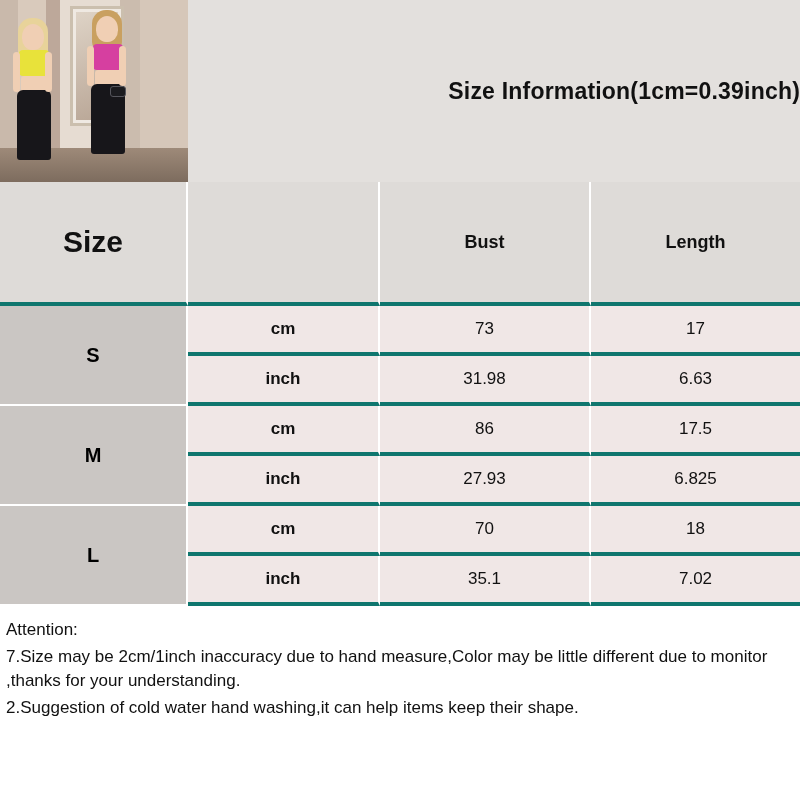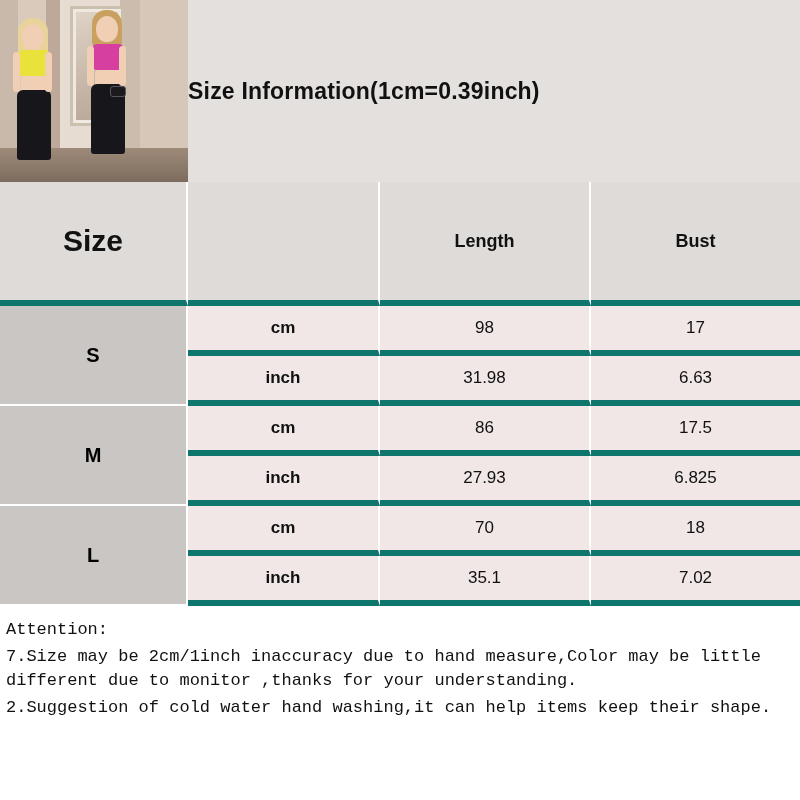--- a/index.html
+++ b/index.html
@@ -30,21 +30,21 @@
     overflow: hidden;
     background: #b9a99c;
     flex: 0 0 188px;
   }
   .title-cell {
     flex: 1 1 auto;
     height: 182px;
     background: #e3e0dd;
     display: flex;
     align-items: center;
-    justify-content: flex-start;
+    justify-content: flex-end;
   }
   .title-cell .title-text {
     font-size: 23px;
     font-weight: bold;
     color: #111111;
     letter-spacing: .2px;
     text-align: center;
   }
 
   
@@ -112,21 +112,21 @@
     position: absolute;
     left: 0; top: 182px;
     width: 800px;
   }
   .row { display: flex; }
   .cell {
     display: flex;
     align-items: center;
     justify-content: center;
     border-right: 2px solid #ffffff;
-    border-bottom: 6px solid #0f766e;
+    border-bottom: 4px solid #0f766e;
     text-align: center;
     color: #111111;
   }
   .cell:last-child { border-right: none; }
 
   .hdr-size {
     flex: 0 0 188px;
     height: 124px;
     background: #dedbd8;
     font-size: 30px;
@@ -169,21 +169,20 @@
     font-size: 17px;
   }
 
   
   .attention {
     position: absolute;
     left: 0; top: 614px;
     width: 800px;
     padding: 4px 6px 0 6px;
     background: #ffffff;
-    font-family: Liberation Mono, monospace;
   }
   .attention p {
     margin: 0 0 2px 0;
     font-size: 17px;
     color: #111111;
     line-height: 1.45;
   }
 </style>
 </head>
 <body>
@@ -223,30 +222,30 @@
     <div class="title-cell">
       <span class="title-text">Size Information(1cm=0.39inch)</span>
     </div>
   </div>
 
   <div class="table">
 
     <div class="row">
       <div class="cell hdr-size">Size</div>
       <div class="cell hdr-unitpad"></div>
+      <div class="cell hdr-col">Bust</div>
       <div class="cell hdr-col">Length</div>
-      <div class="cell hdr-col">Bust</div>
     </div>
 
     <div class="size-group">
       <div class="size-label">S</div>
       <div class="group-rows">
         <div class="row">
           <div class="cell unit-cell">cm</div>
-          <div class="cell val-cell">98</div>
+          <div class="cell val-cell">73</div>
           <div class="cell val-cell">17</div>
         </div>
         <div class="row">
           <div class="cell unit-cell">inch</div>
           <div class="cell val-cell">31.98</div>
           <div class="cell val-cell">6.63</div>
         </div>
       </div>
     </div>
 

